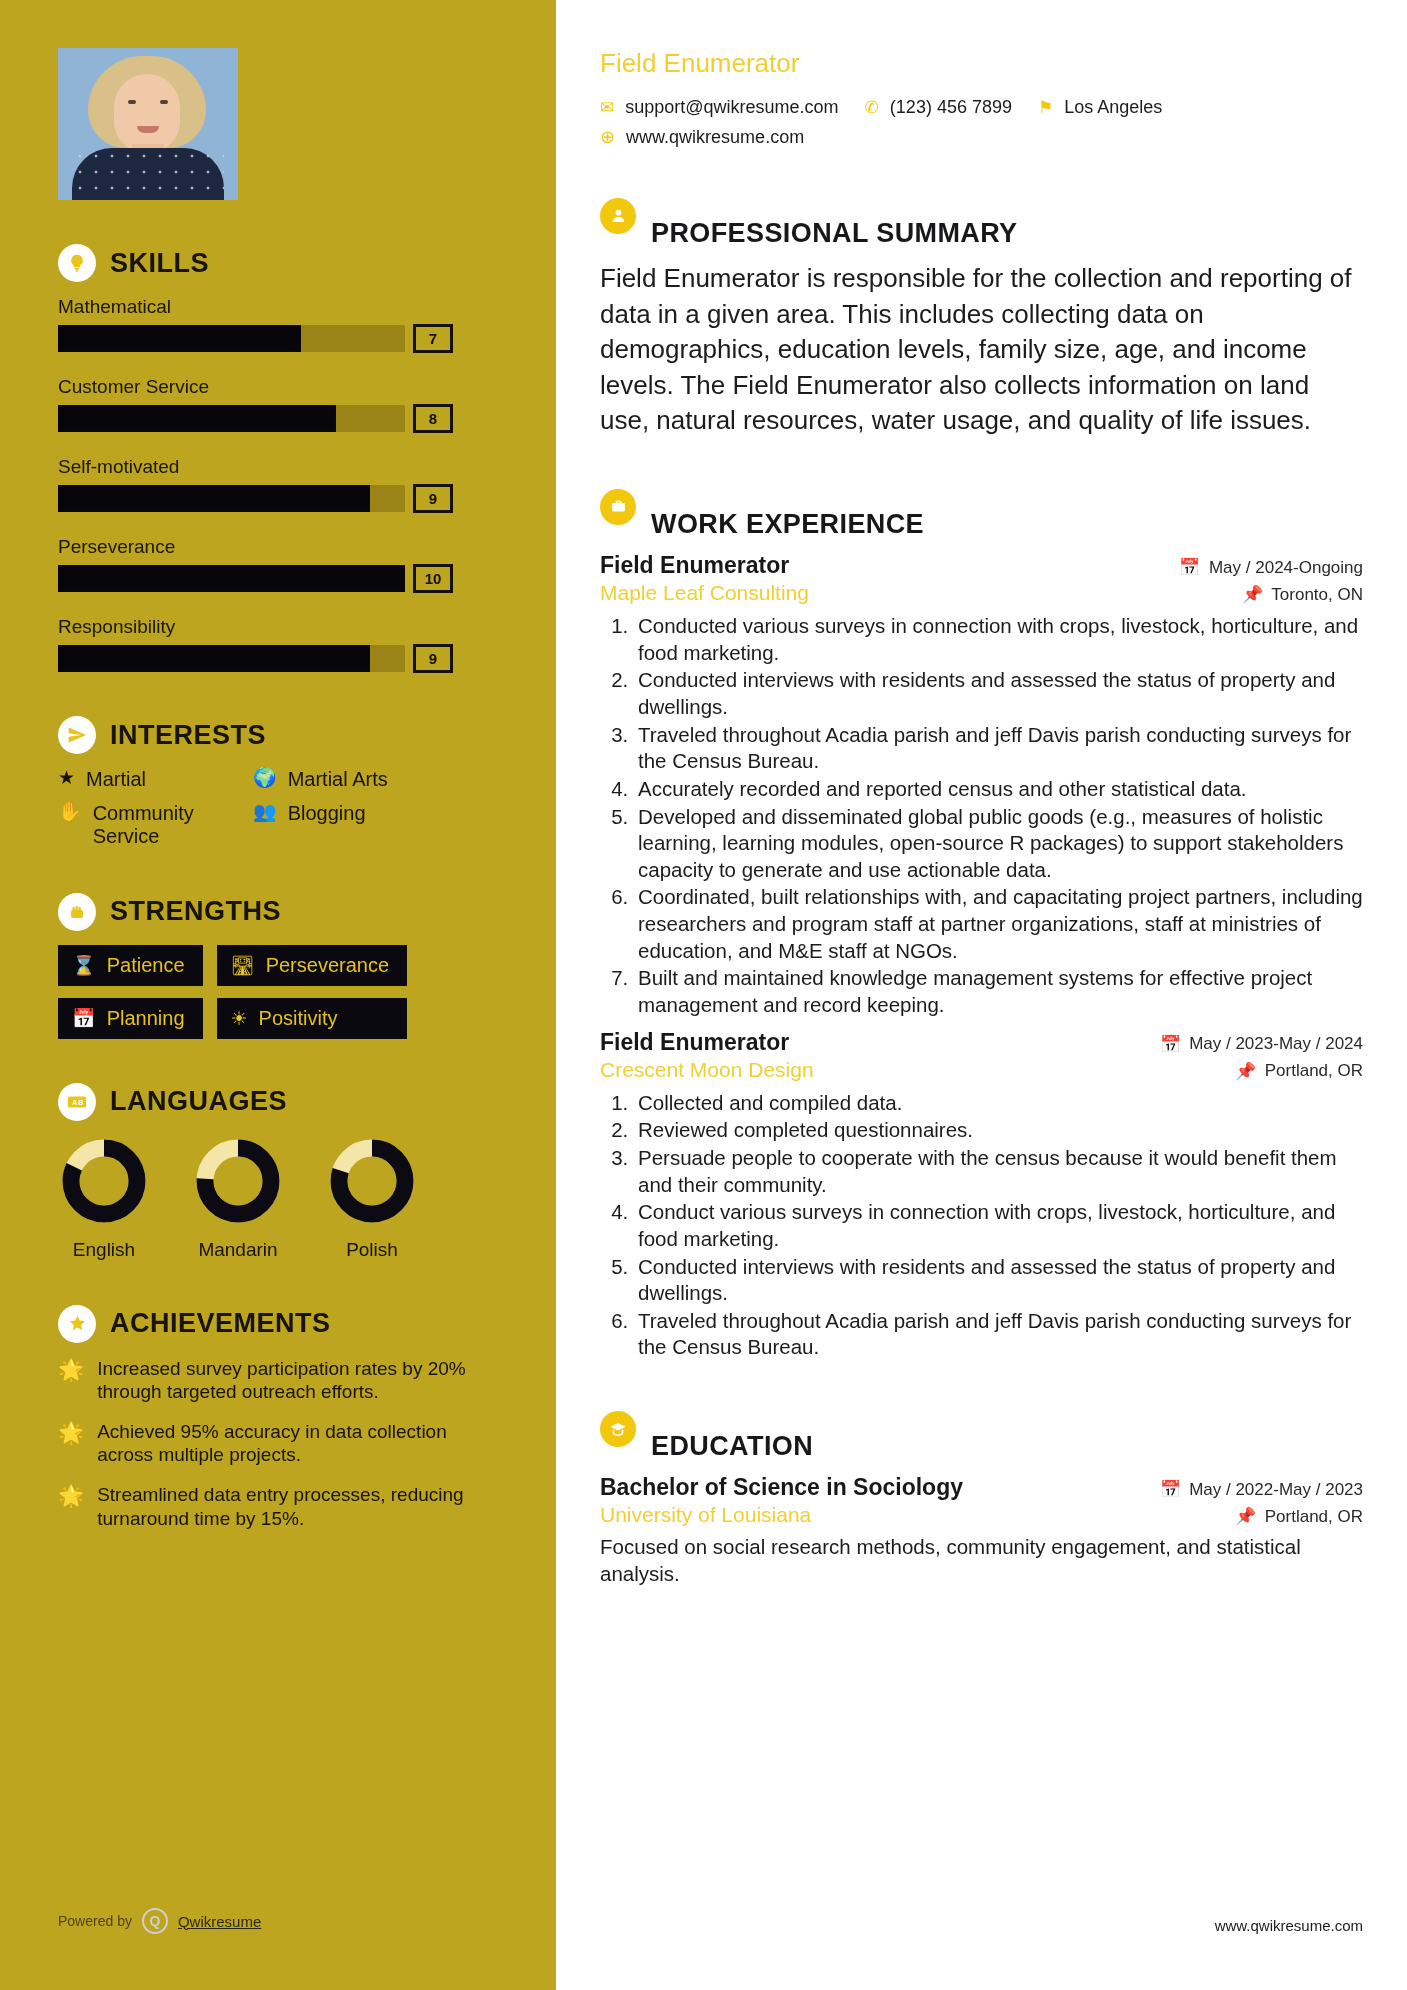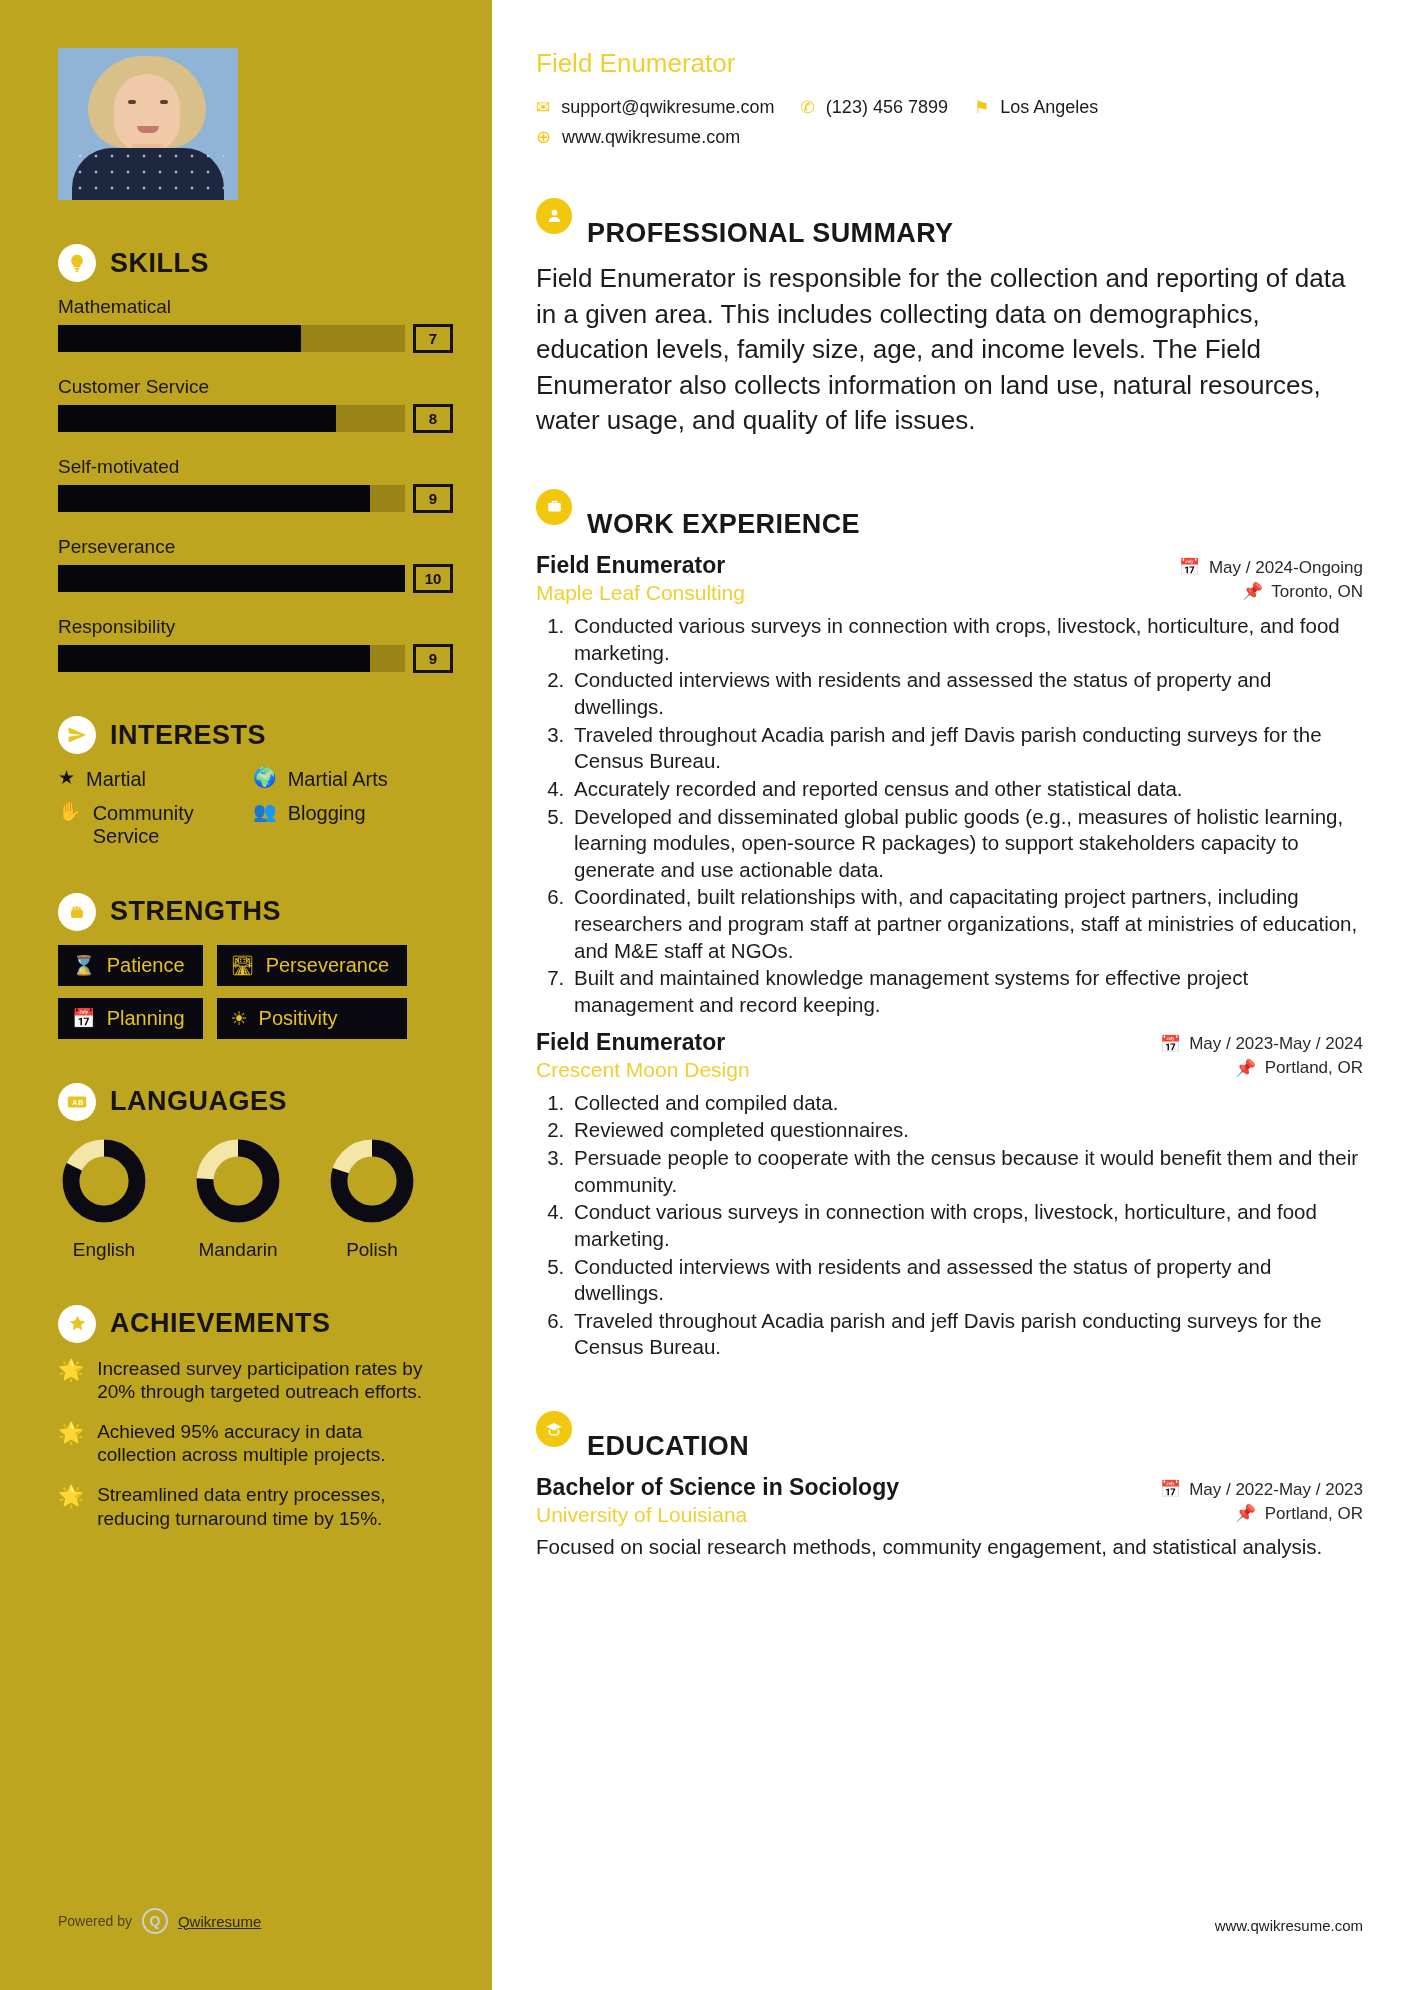--- a/index.html
+++ b/index.html
@@ -6,21 +6,21 @@
   html, body {
     width: 1407px; height: 1990px;
     font-family: "Liberation Sans", sans-serif;
     background: #ffffff;
     overflow: hidden;
   }
   .page { position: relative; width: 1407px; height: 1990px; display: flex; background:#fff; }
 
   
   .sidebar {
-    width: 492px;
+    width: 556px;
     background: #bda51f;
     position: relative;
     padding: 48px 0 0 0;
     flex-shrink: 0;
   }
   .sidebar-inner { padding: 0 58px 0 58px; }
 
   .photo {
     width: 180px; height: 152px;
     margin-left: 0px;
@@ -110,21 +110,21 @@
   .m-ico { width:36px; height:36px; border-radius:50%; background:#f2c80f; color:#fff;
            display:flex; align-items:center; justify-content:center; font-size:19px; flex-shrink:0;}
   .m-title { font-size: 27px; font-weight:700; letter-spacing:.4px; color:#18181a;margin-top:36px; }
 
   .summary { font-size: 26px; line-height: 1.37; color:#1c1c1e; }
 
   .job { margin-top: 10px; }
   .job-top { display:flex; justify-content:space-between; align-items:baseline; }
   .job-title { font-size: 23px; font-weight:700; color:#18181a; }
   .job-meta { font-size:17px; color:#2a2a2c; display:flex; align-items:center; gap:8px; }
-  .job-sub { display:flex; justify-content:space-between; align-items:flex-start; margin-top:2px;}
+  .job-sub { display:flex; justify-content:space-between; align-items:flex-end; margin-top:2px;}
   .job-org { font-size: 21px; color:#f0cf33; }
   ol.bullets { margin: 8px 0 0 34px; }
   ol.bullets li { font-size: 20.5px; line-height:1.30; color:#1c1c1e; margin-bottom: 1px; padding-left:4px;}
 
   .edu-desc { font-size:20.5px; line-height:1.33; color:#1c1c1e; margin-top:6px;}
 
   .main-footer { position:absolute; right:44px; bottom: 56px; font-size:15px; color:#1c1c1e; }
 </style>
 </head>
 <body>

